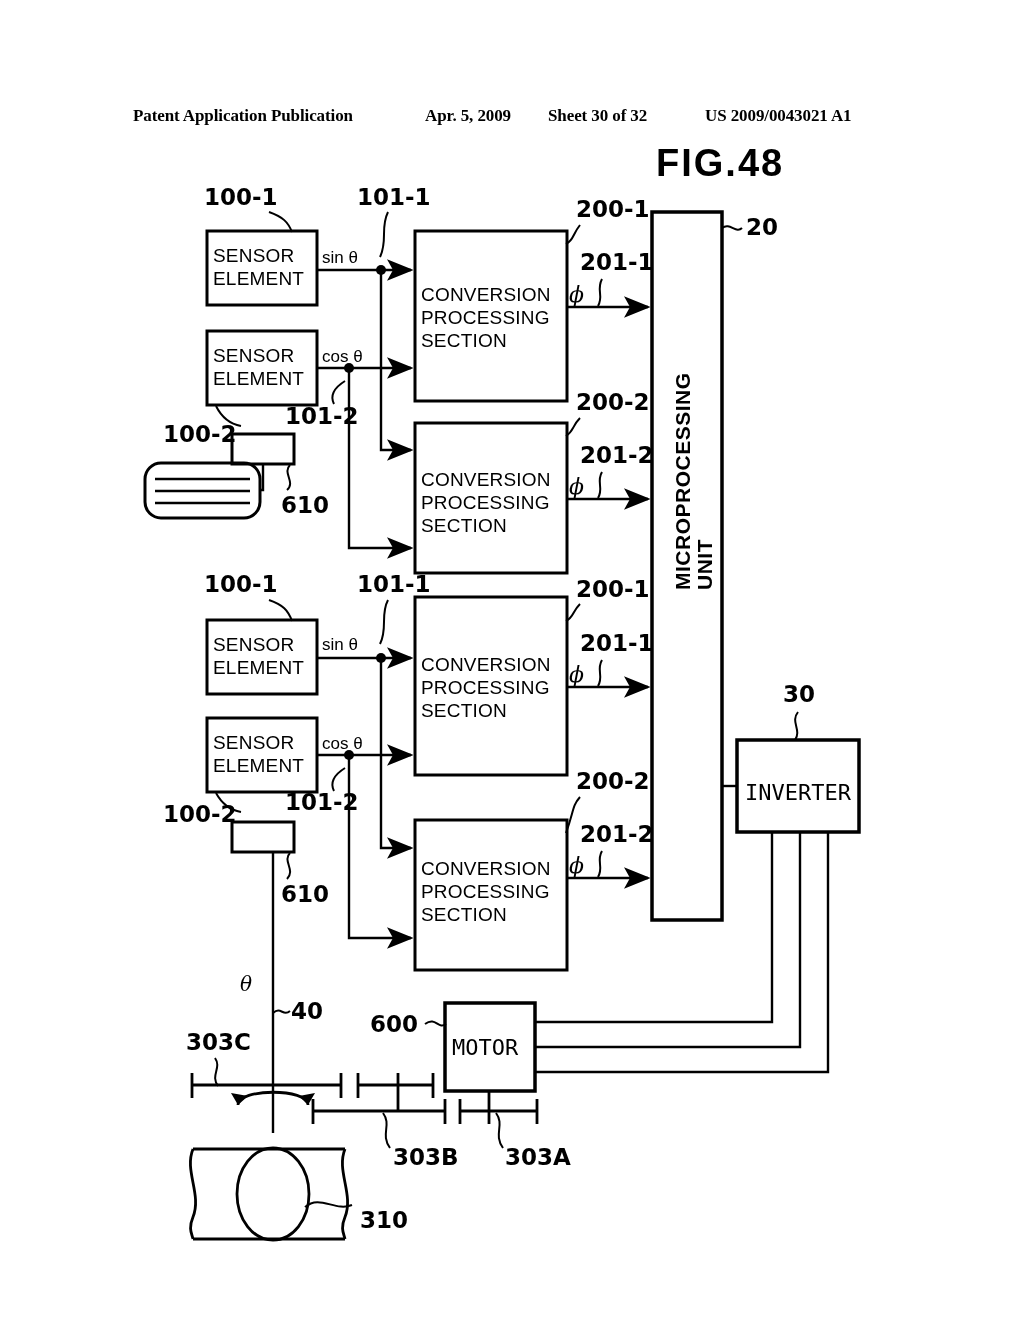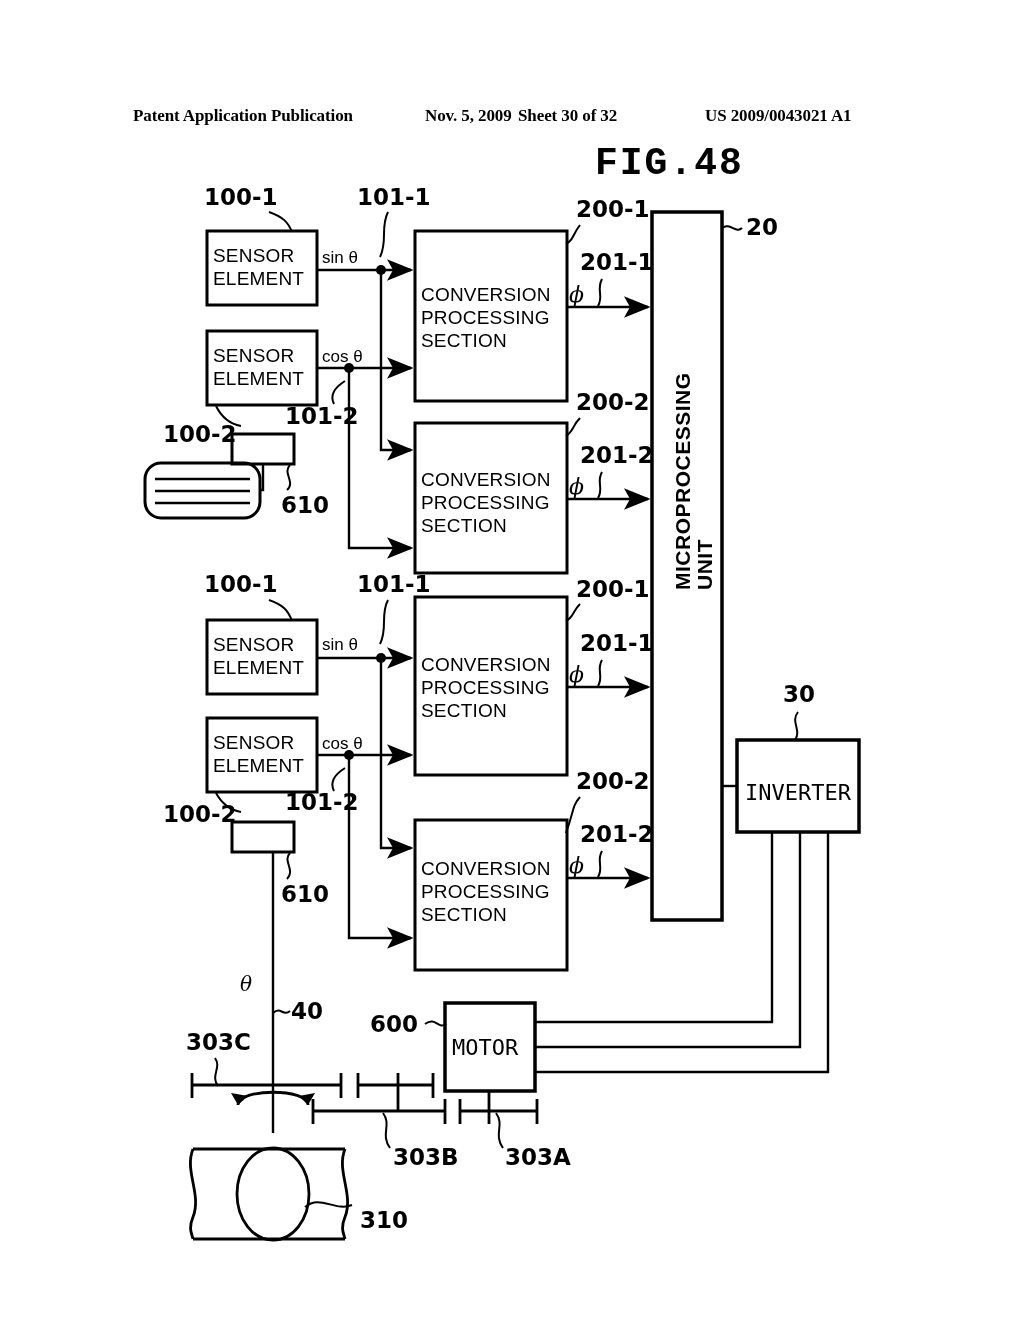--- a/index.html
+++ b/index.html
@@ -31,29 +31,29 @@
     font-family: "Liberation Serif", serif;
     font-weight: bold;
     font-size: 17px;
     letter-spacing: -0.1px;
     white-space: nowrap;
     margin-top: 20px;
   }
   .hdr span { position: absolute; top: 0; }
   .hdr-pub   { left: 133px; }
   .hdr-date  { left: 425px; }
-  .hdr-sheet { left: 518px; }
+  .hdr-sheet { left: 548px; }
   .hdr-num   { left: 705px; }
 
   
   .figtitle {
     position: absolute;
-    left: 595px;
+    left: 656px;
     top: 142px;
-    font-family: Liberation Mono, monospace;
+    font-family: Liberation Sans, sans-serif;
     font-size: 38px;
     font-weight: bold;
     letter-spacing: 2px;
   }
 
   
   svg#fig {
     position: absolute;
     left: 0;
     top: 0;
@@ -71,21 +71,21 @@
   .motorlabel { font-size: 22px; font-family: "DejaVu Sans Mono", monospace;}
   .ln { stroke:#000; fill:none; }
 </style>
 </head>
 <body>
 
 <div id="page">
 
   <div class="hdr">
     <span class="hdr-pub">Patent Application Publication</span>
-    <span class="hdr-date">Nov. 5, 2009</span>
+    <span class="hdr-date">Apr. 5, 2009</span>
     <span class="hdr-sheet">Sheet 30 of 32</span>
     <span class="hdr-num">US 2009/0043021 A1</span>
   </div>
 
   <div class="figtitle">FIG.48</div>
 
   <svg id="fig" viewBox="0 0 1024 1320">
     <defs>
       <marker id="ah" markerWidth="11" markerHeight="9" refX="10" refY="4.5" orient="auto">
         <path d="M0,0 L11,4.5 L0,9 L2.5,4.5 Z" fill="#000"></path>

